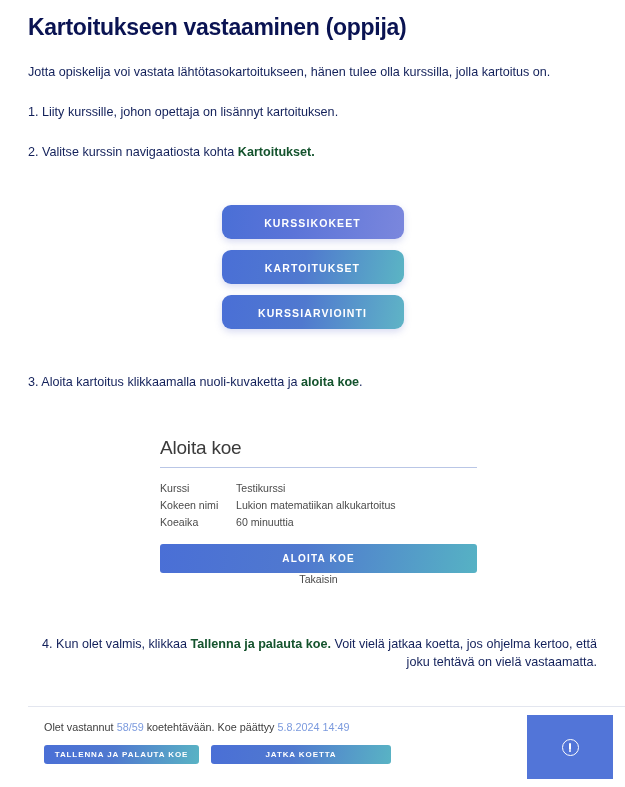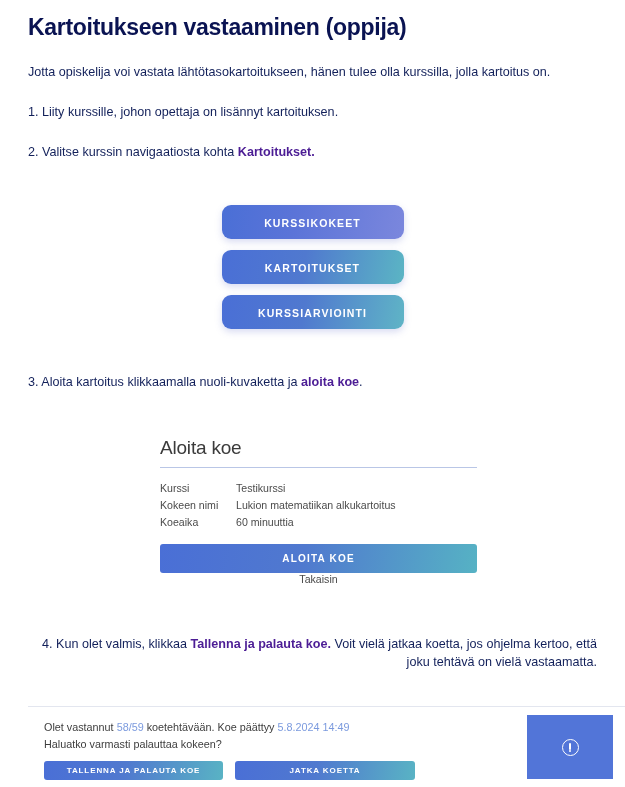--- a/index.html
+++ b/index.html
@@ -40,21 +40,21 @@
     line-height: 1.35;
   }
   .step-text {
     font-size: 12.6px;
     color: #12205a;
     margin: 22px 0 0 0;
     line-height: 1.45;
   }
   .step-text b, .strong {
     font-weight: bold;
-    color: #4c1d95;
+    color: #14532d;
   }
 
   
   .nav-button-stack {
     margin-top: 44px;
     display: flex;
     flex-direction: column;
     align-items: center;
     gap: 11px;
   }
@@ -168,21 +168,21 @@
     border-radius: 3px;
     color: #ffffff;
     font-size: 8px;
     font-weight: bold;
     letter-spacing: 0.9px;
     cursor: pointer;
     font-family: "Liberation Sans", sans-serif;
     padding: 0 10px;
     background: linear-gradient(100deg, #4a6fd6 0%, #5079cf 45%, #59b3c4 100%);
   }
-  .action-button.save-return { width: 179px; }
+  .action-button.save-return { width: 155px; }
   .action-button.continue { width: 180px; }
 
   .info-panel {
     width: 86px;
     margin: 8px 12px 8px 46px;
     background: #5275d8;
     display: flex;
     align-items: center;
     justify-content: center;
   }
@@ -270,21 +270,20 @@
     <span>4.</span><span> Kun olet valmis, klikkaa </span><b class="strong">Tallenna ja palauta koe.</b><span> Voit vielä jatkaa koetta, jos ohjelma kertoo, että joku tehtävä on vielä vastaamatta.</span>
   </p>
 
 </div>
 
 <div class="notification-bar">
   <div class="notification-content">
     <div class="notification-line">
       <span>Olet vastannut </span><span class="highlight">58/59</span><span> koetehtävään. Koe päättyy </span><span class="highlight">5.8.2024 14:49</span>
     </div>
-    <div class="notification-line">Haluatko varmasti palauttaa kokeen?</div>
     <div class="notification-actions">
       <button class="action-button save-return">TALLENNA JA PALAUTA KOE</button>
       <button class="action-button continue">JATKA KOETTA</button>
     </div>
   </div>
   <div class="info-panel">
     <span class="info-icon"></span>
   </div>
 </div>
 

